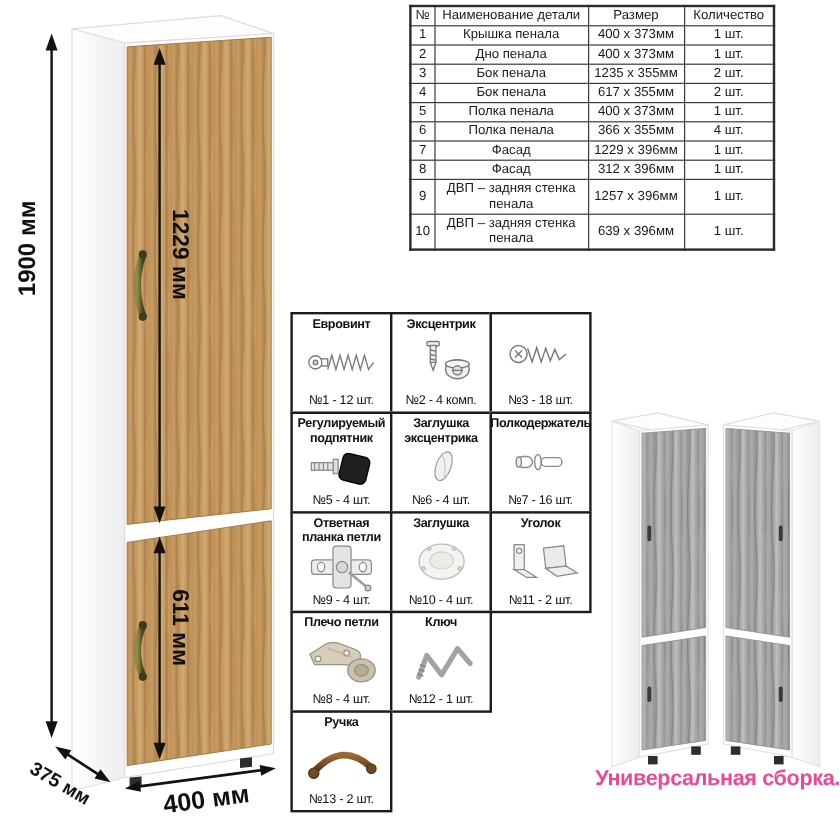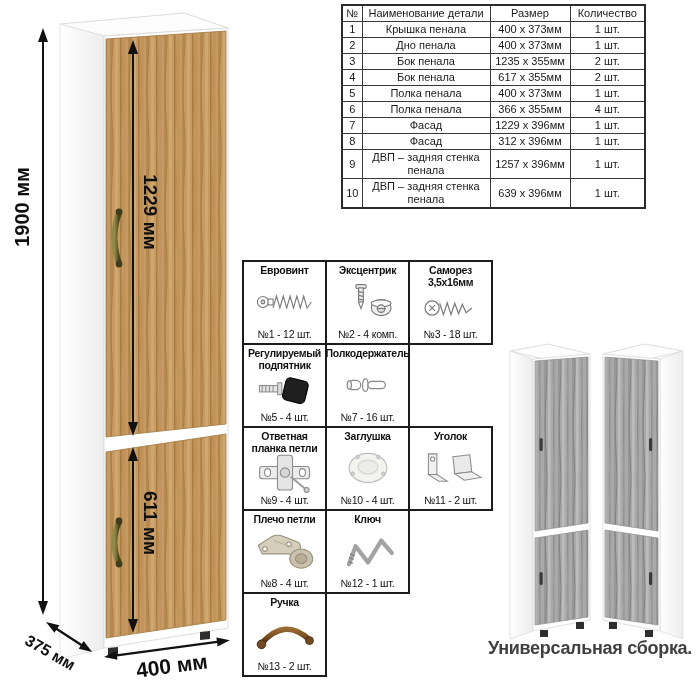--- a/index.html
+++ b/index.html
@@ -28,22 +28,22 @@
   }
   .hw-cell + .hw-cell{margin-left:-2px;}
   .hw-name{
     font-weight:bold;font-size:10.5px;line-height:11.5px;text-align:center;
     padding:3px 1px 0 1px;letter-spacing:-0.3px;
   }
   .hw-iconwrap{flex:1;display:flex;align-items:center;justify-content:center;overflow:hidden;}
   .hw-qty{font-weight:normal;font-size:10.5px;letter-spacing:-0.2px;padding-bottom:3px;}
   
   .caption{
-    position:absolute;left:488px;top:638px;width:212px;text-align:left;
-    font-weight:bold;font-size:18px;letter-spacing:-0.3px;color:#404040;
+    position:absolute;left:488px;top:638px;width:212px;text-align:right;
+    font-weight:bold;font-size:18px;letter-spacing:-0.3px;color:#ec4899;
   }
   
   .scene{position:absolute;}
   svg text{font-family:"Liberation Sans",sans-serif;font-weight:bold;fill:#0f0f0f;}
 </style>
 </head>
 <body>
 
 <svg width="0" height="0" style="position:absolute" aria-hidden="true">
   <defs>
@@ -242,21 +242,20 @@
       <ellipse cx="48" cy="26" rx="10.5" ry="8.5"></ellipse>
       <ellipse cx="48" cy="21.5" rx="10.5" ry="3.6" fill="#f7f7f7"></ellipse>
       <circle cx="48" cy="27" r="4" fill="#e2e2e2"></circle>
               <line x1="43" y1="27" x2="53" y2="27"></line>
     </g>
   </svg>
         </div>
         <div class="hw-qty">№2 - 4 комп.</div>
       </div>
       <div class="hw-cell">
-        <div class="hw-name">Саморез 3,5x16мм</div>
         <div class="hw-iconwrap">
           <svg width="58" height="34" viewBox="0 0 58 36">
     <g stroke="#7a7a7a" stroke-width="1.3" fill="#ffffff">
       <circle cx="9" cy="18" r="7.5"></circle>
       <path d="M6,15 l6,6 M12,15 l-6,6" fill="none"></path>
       <polyline fill="none" points="17,13 21,25 25,12.5 29,25 33,13 37,24 41,14 45,23 51,18"></polyline>
     </g>
   </svg>
         </div>
         <div class="hw-qty">№3 - 18 шт.</div>
@@ -272,20 +271,33 @@
       <line x1="9" y1="14" x2="9" y2="21"></line>
               <line x1="13" y1="14" x2="13" y2="21"></line>
       <line x1="17" y1="14" x2="17" y2="21"></line>
               <line x1="21" y1="14" x2="21" y2="21"></line>
       <rect x="26" y="11" width="4.5" height="13" fill="#dcdcdc"></rect>
       <rect x="33" y="7" width="25" height="25" rx="5" transform="rotate(14 45 19)" fill="#1f1f1f" stroke="#000"></rect>
     </g>
   </svg>
         </div>
         <div class="hw-qty">№5 - 4 шт.</div>
+      </div>
+      <div class="hw-cell">
+        <div class="hw-name">Заглушка эксцентрика</div>
+        <div class="hw-iconwrap">
+          <svg width="50" height="44" viewBox="0 0 60 46">
+    <g stroke="#9a9a9a" stroke-width="1.2" fill="#f1f1f1">
+      <rect x="24" y="24" width="5" height="8" rx="1.5" fill="#e5e5e5"></rect>
+      <ellipse cx="32" cy="20" rx="7.5" ry="15" transform="rotate(20 32 20)"></ellipse>
+      <path d="M30,7 q6,13 2,26" fill="none" stroke="#c7c7c7"></path>
+    </g>
+  </svg>
+        </div>
+        <div class="hw-qty">№6 - 4 шт.</div>
       </div>
       <div class="hw-cell">
         <div class="hw-name">Полкодержатель</div>
         <div class="hw-iconwrap">
           <svg width="62" height="28" viewBox="0 0 68 30">
     <g stroke="#8a8a8a" stroke-width="1.3" fill="#ffffff">
       <rect x="12" y="10" width="14" height="10" rx="5"></rect>
       <ellipse cx="13.5" cy="15" rx="2.4" ry="4.6" fill="#ededed"></ellipse>
       <ellipse cx="31" cy="15" rx="3" ry="7"></ellipse>
       <rect x="34" y="11" width="19" height="8" rx="4"></rect>

